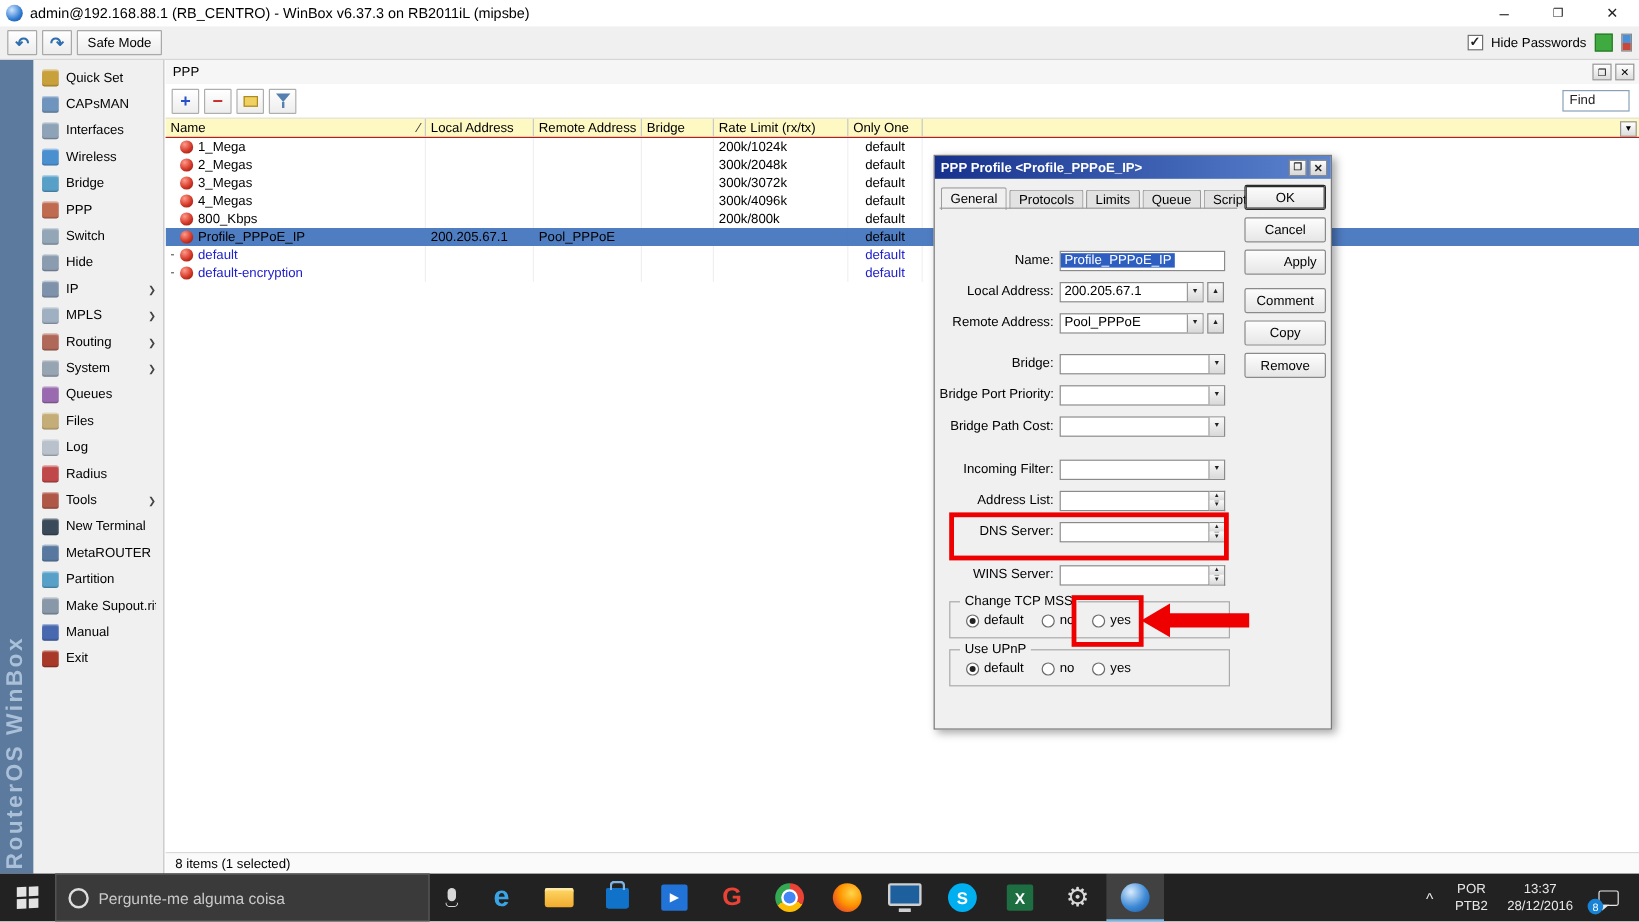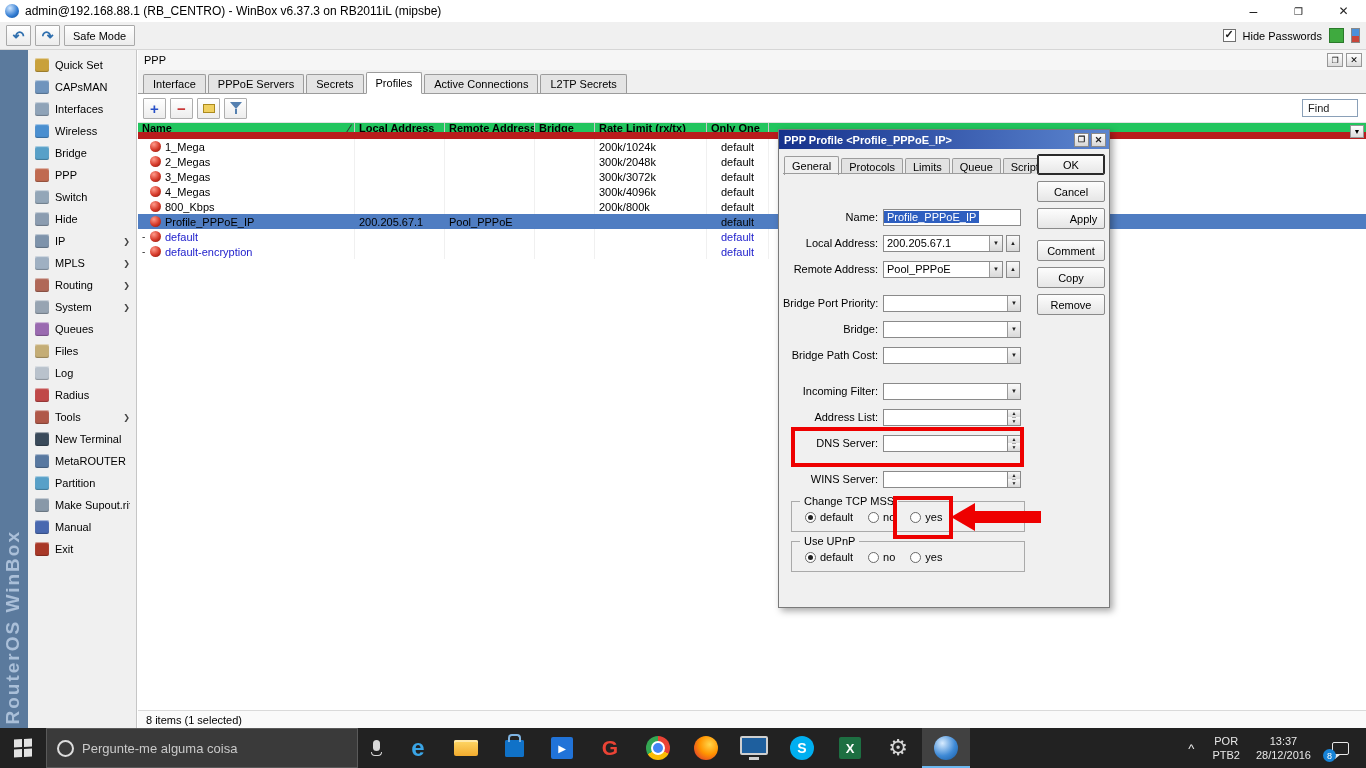--- a/index.html
+++ b/index.html
@@ -51,21 +51,21 @@
   .ptab.active{background:#fff;height:22px;margin-bottom:-1px;border-bottom:1px solid #fff;}
   .ppp-actions{height:28px;background:#fff;display:flex;align-items:center;gap:4px;padding:0 5px;position:relative;}
   .act-btn{width:23px;height:21px;border:1px solid #aeaeae;background:linear-gradient(#fff,#ededed);display:flex;align-items:center;justify-content:center;font-weight:bold;font-size:15px;border-radius:1px;}
   .act-plus{color:#2850c8;}
   .act-minus{color:#c83030;}
   .note-glyph{width:12px;height:9px;background:#f0d060;border:1px solid #ab8a1e;}
   .funnel{display:flex;flex-direction:column;align-items:center;}
   .funnel .cone{width:0;height:0;border-left:6px solid transparent;border-right:6px solid transparent;border-top:7px solid #5580b0;}
   .funnel .stem{width:2px;height:5px;background:#5580b0;}
   .find-box{position:absolute;right:8px;top:5px;width:56px;height:18px;border:1px solid #8aa0b8;background:#fff;display:flex;align-items:center;padding-left:5px;color:#222;}
-  .ppp-head{height:17px;display:flex;background:#22c55e;border-bottom:7px solid #b91c1c;border-top:1px solid #e2e2e2;position:relative;font-weight:bold;}
+  .ppp-head{height:17px;display:flex;background:#fef9c3;border-bottom:1px solid #b91c1c;border-top:1px solid #e2e2e2;position:relative;}
   .hcell{display:flex;align-items:center;padding:0 4px;border-right:1px solid #c9c9c9;white-space:nowrap;overflow:hidden;}
   .hcell .sort{margin-left:auto;color:#333;padding-left:3px;}
   .hfill{flex:1;}
   .col-btn{position:absolute;right:2px;top:2px;width:14px;height:13px;border:1px solid #979797;background:linear-gradient(#fff,#dcdcdc);font-size:7px;display:flex;align-items:center;justify-content:center;}
   .col-btn::after{content:"▼";}
   .c-name{width:217px;}.c-local{width:90px;}.c-remote{width:90px;}.c-bridge{width:60px;}.c-rate{width:112px;}.c-only{width:62px;justify-content:center;}
   .ppp-body{flex:1;overflow:hidden;background:#fff;}
   .trow{height:15px;display:flex;align-items:center;}
   .tcell{height:100%;display:flex;align-items:center;padding:0 4px;border-right:1px solid #f0f0f0;white-space:nowrap;overflow:hidden;}
   .trow.selected{background:#4f7dc2;}
@@ -334,41 +334,20 @@
   </div>
 
 <div class="ppp">
   <div class="ppp-title">
     <span>PPP</span>
     <div class="mdi-btns">
       <span class="mdi-btn rest"></span>
       <span class="mdi-btn cls"></span>
     </div>
   </div>
-  <div class="ppp-tabs">
-
-  <div class="ptab">
-        <span>Interface</span>
-      </div>
-      <div class="ptab">
-        <span>PPPoE Servers</span>
-      </div>
-      <div class="ptab">
-        <span>Secrets</span>
-      </div>
-      <div class="ptab active">
-        <span>Profiles</span>
-      </div>
-      <div class="ptab">
-        <span>Active Connections</span>
-      </div>
-      <div class="ptab">
-        <span>L2TP Secrets</span>
-      </div>
-    </div>
   <div class="ppp-actions">
     <span class="act-btn act-plus">+</span>
     <span class="act-btn act-minus">−</span>
     <span class="act-btn">
         <span class="note-glyph"></span>
       </span>
     <span class="act-btn">
       <span class="funnel">
           <span class="cone"></span>
           <span class="stem"></span>
@@ -557,29 +536,29 @@
       <div class="dfield combo-up">
         <span class="flabel">Remote Address:</span>
         <span class="fbox">
           <span class="fval">Pool_PPPoE</span>
           <span class="combo-arrow"></span>
         </span>
         <span class="up-btn"></span>
 
       </div>
       <div class="dfield combo">
-        <span class="flabel">Bridge Port Priority:</span>
+        <span class="flabel">Bridge:</span>
         <span class="fbox">
           <span class="fval"></span>
           <span class="combo-arrow"></span>
         </span>
 
       </div>
       <div class="dfield combo">
-        <span class="flabel">Bridge:</span>
+        <span class="flabel">Bridge Port Priority:</span>
         <span class="fbox">
           <span class="fval"></span>
           <span class="combo-arrow"></span>
         </span>
 
       </div>
       <div class="dfield combo">
         <span class="flabel">Bridge Path Cost:</span>
         <span class="fbox">
           <span class="fval"></span>

